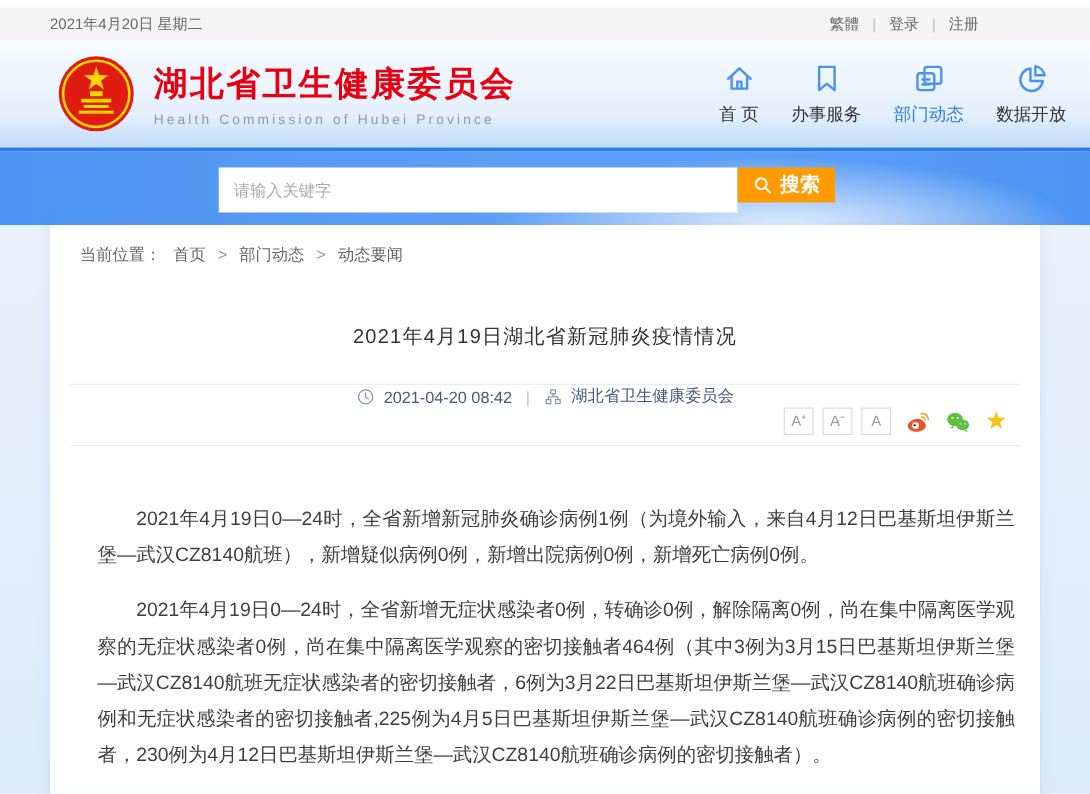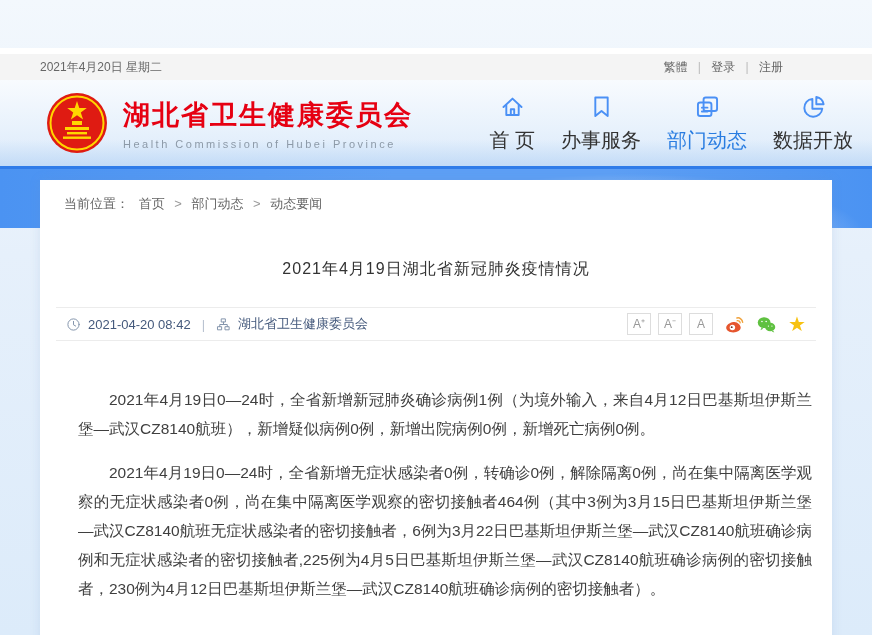--- a/index.html
+++ b/index.html
@@ -7,21 +7,21 @@
   body {
     font-family: "Liberation Sans", "DejaVu Sans", sans-serif;
     background:#fff; overflow:hidden;
   }
   .page { width:872px; height:635px; position:relative; overflow:hidden;
     background: linear-gradient(180deg,#f3f8fd 0%,#e6f0fb 40%,#dcebfa 100%); }
 
   
   .topbar { height:32px; background:#f4f4f4; border-top:6px solid #fff;
     display:flex; align-items:center; justify-content:space-between;
-    padding:0 85px 0 40px; font-size:12px; color:#666;margin-top:48px; }
+    padding:0 85px 0 40px; font-size:12px; color:#666; }
   .topbar .links span.lnk { cursor:pointer; margin:0 4px; }
   .topbar .links .sep { color:#bbb; margin:0 3px; }
 
   
   .header { height:86px; position:relative;
     background: linear-gradient(180deg,#f8fbfe 0%,#e7f1fc 60%,#d9e9fa 100%);
     display:flex; align-items:center; padding-left:45px; }
   .header::after { content:""; position:absolute; left:0; right:0; bottom:0; height:26px;
     background: linear-gradient(to top, rgba(168,203,243,.45), rgba(168,203,243,0));
     pointer-events:none; }
@@ -29,21 +29,21 @@
   .emblem { width:64px; height:64px; margin-right:14px; }
   .brand-text .cn { font-size:27px; font-weight:bold; color:#e60012; letter-spacing:2px;
     font-family:"Liberation Serif","DejaVu Serif",serif; }
   .brand-text .en { font-size:11px; color:#8d9aa8; letter-spacing:2.5px; margin-top:5px; }
 
   .nav { margin-left:auto; display:flex; align-items:flex-start; padding-right:6px; z-index:2; }
   .nav-item { display:flex; flex-direction:column; align-items:center; padding:0 13px;
     cursor:pointer; }
   .nav-item svg { width:27px; height:27px; stroke:#4a90f5; fill:none;
     stroke-width:1.7; stroke-linecap:round; stroke-linejoin:round; }
-  .nav-item .lbl { font-size:20px; color:#333; margin-top:7px; white-space:nowrap; }
+  .nav-item .lbl { font-size:14px; color:#333; margin-top:7px; white-space:nowrap; }
   .nav-item.active .lbl { color:#2a7de1; }
 
   
   .banner { height:62px; position:relative;
     border-top:3px solid #2f7ce9;
     background:
       radial-gradient(ellipse 340px 90px at 72% 115%, rgba(255,255,255,.95), rgba(255,255,255,0) 70%),
       linear-gradient(90deg,#4b93f2 0%,#5d9ff5 45%,#5d9ff5 70%,#4b93f2 100%);
   }
   .searchbox { position:absolute; left:175px; top:13px; display:flex; }
@@ -61,21 +61,21 @@
 
   .breadcrumb { padding:15px 24px 0; font-size:13px; color:#666; }
   .breadcrumb .bc-link { cursor:pointer; margin:0 6px; }
   .breadcrumb .bc-sep { color:#999; }
   .breadcrumb .bc-label { color:#666; }
 
   .article-title { text-align:center; font-size:16px; color:#333; font-weight:500;
     margin-top:46px; letter-spacing:1px; }
 
   .meta-row { margin:27px 16px 0; border-top:1px solid #ececec; border-bottom:1px solid #ececec;
-    height:34px; display:flex; align-items:center; padding:0 10px; }
+    height:50px; display:flex; align-items:center; padding:0 10px;flex-direction:column; }
   .meta-left { display:flex; align-items:center; font-size:13px; color:#44597c; gap:7px; }
   .meta-left svg { width:15px; height:15px; stroke:#8596ad; fill:none; stroke-width:1.6;
     stroke-linecap:round; stroke-linejoin:round; }
   .meta-left .m-sep { color:#b9c2d0; margin:0 4px; }
   .meta-right { margin-left:auto; display:flex; align-items:center; gap:7px; }
   .fontbtn { width:24px; height:22px; background:#fff; border:1px solid #ddd; color:#999;
     font-size:12px; cursor:pointer; line-height:1; padding:0; }
   .share-icn { width:21px; height:21px; display:inline-block; cursor:pointer; margin-left:4px; }
   .share-icn svg { width:21px; height:21px; }
   .star-icn { font-size:20px; color:#f7c211; cursor:pointer; line-height:21px; margin-left:4px; }

